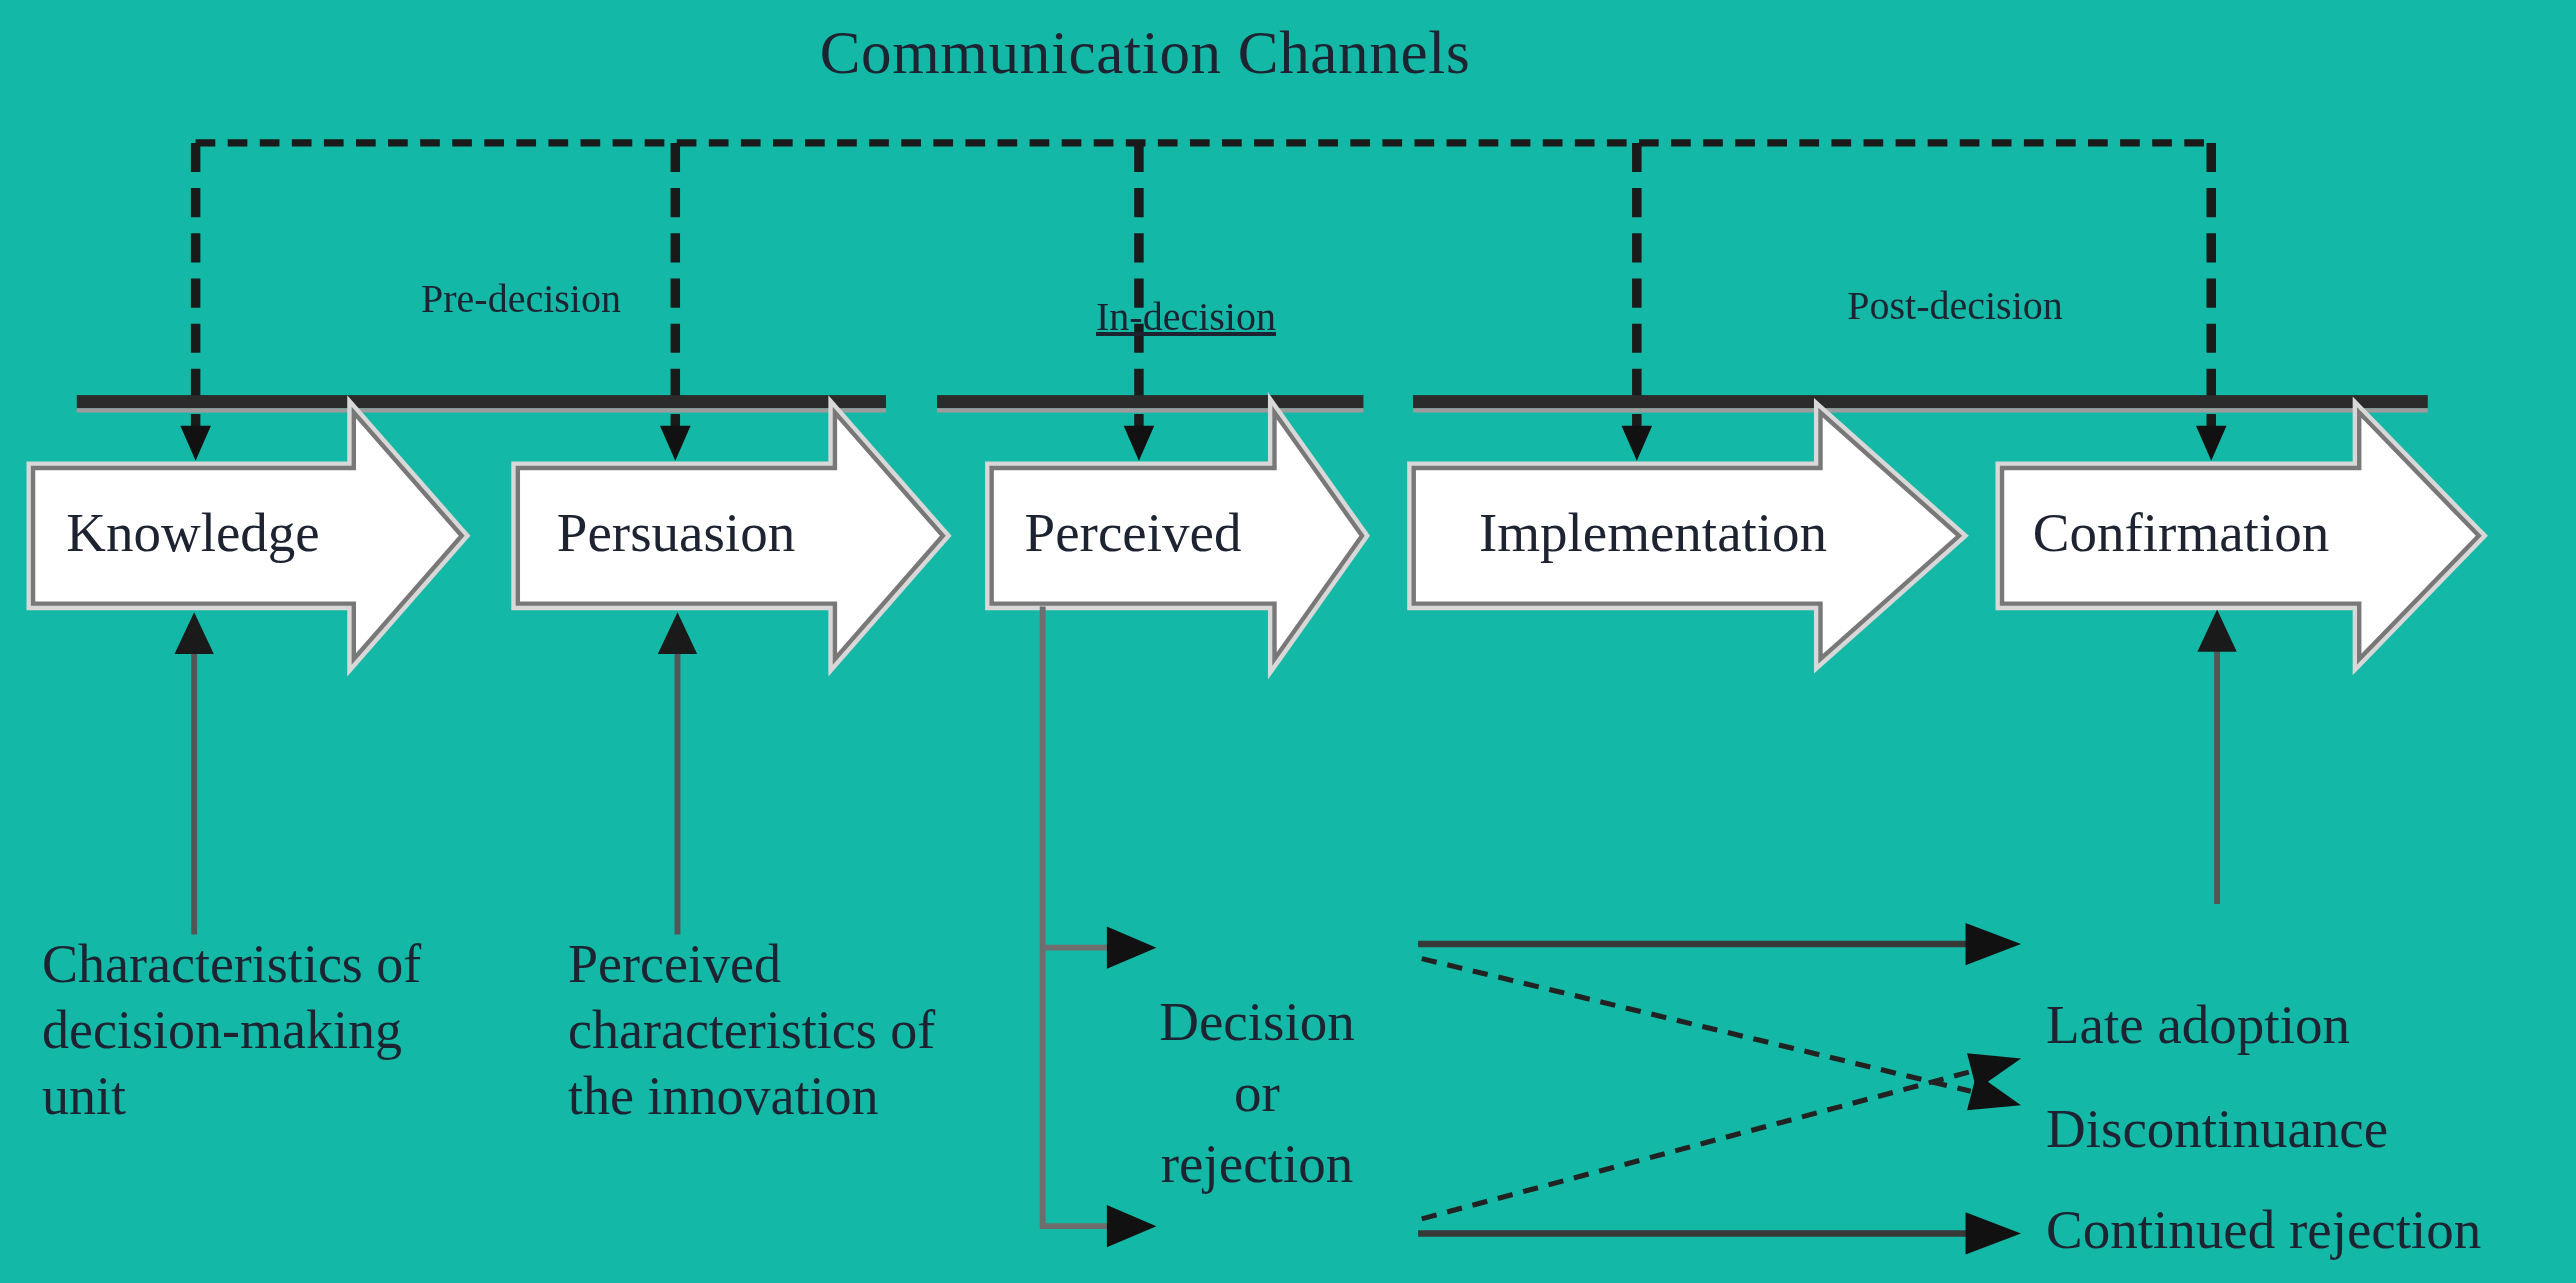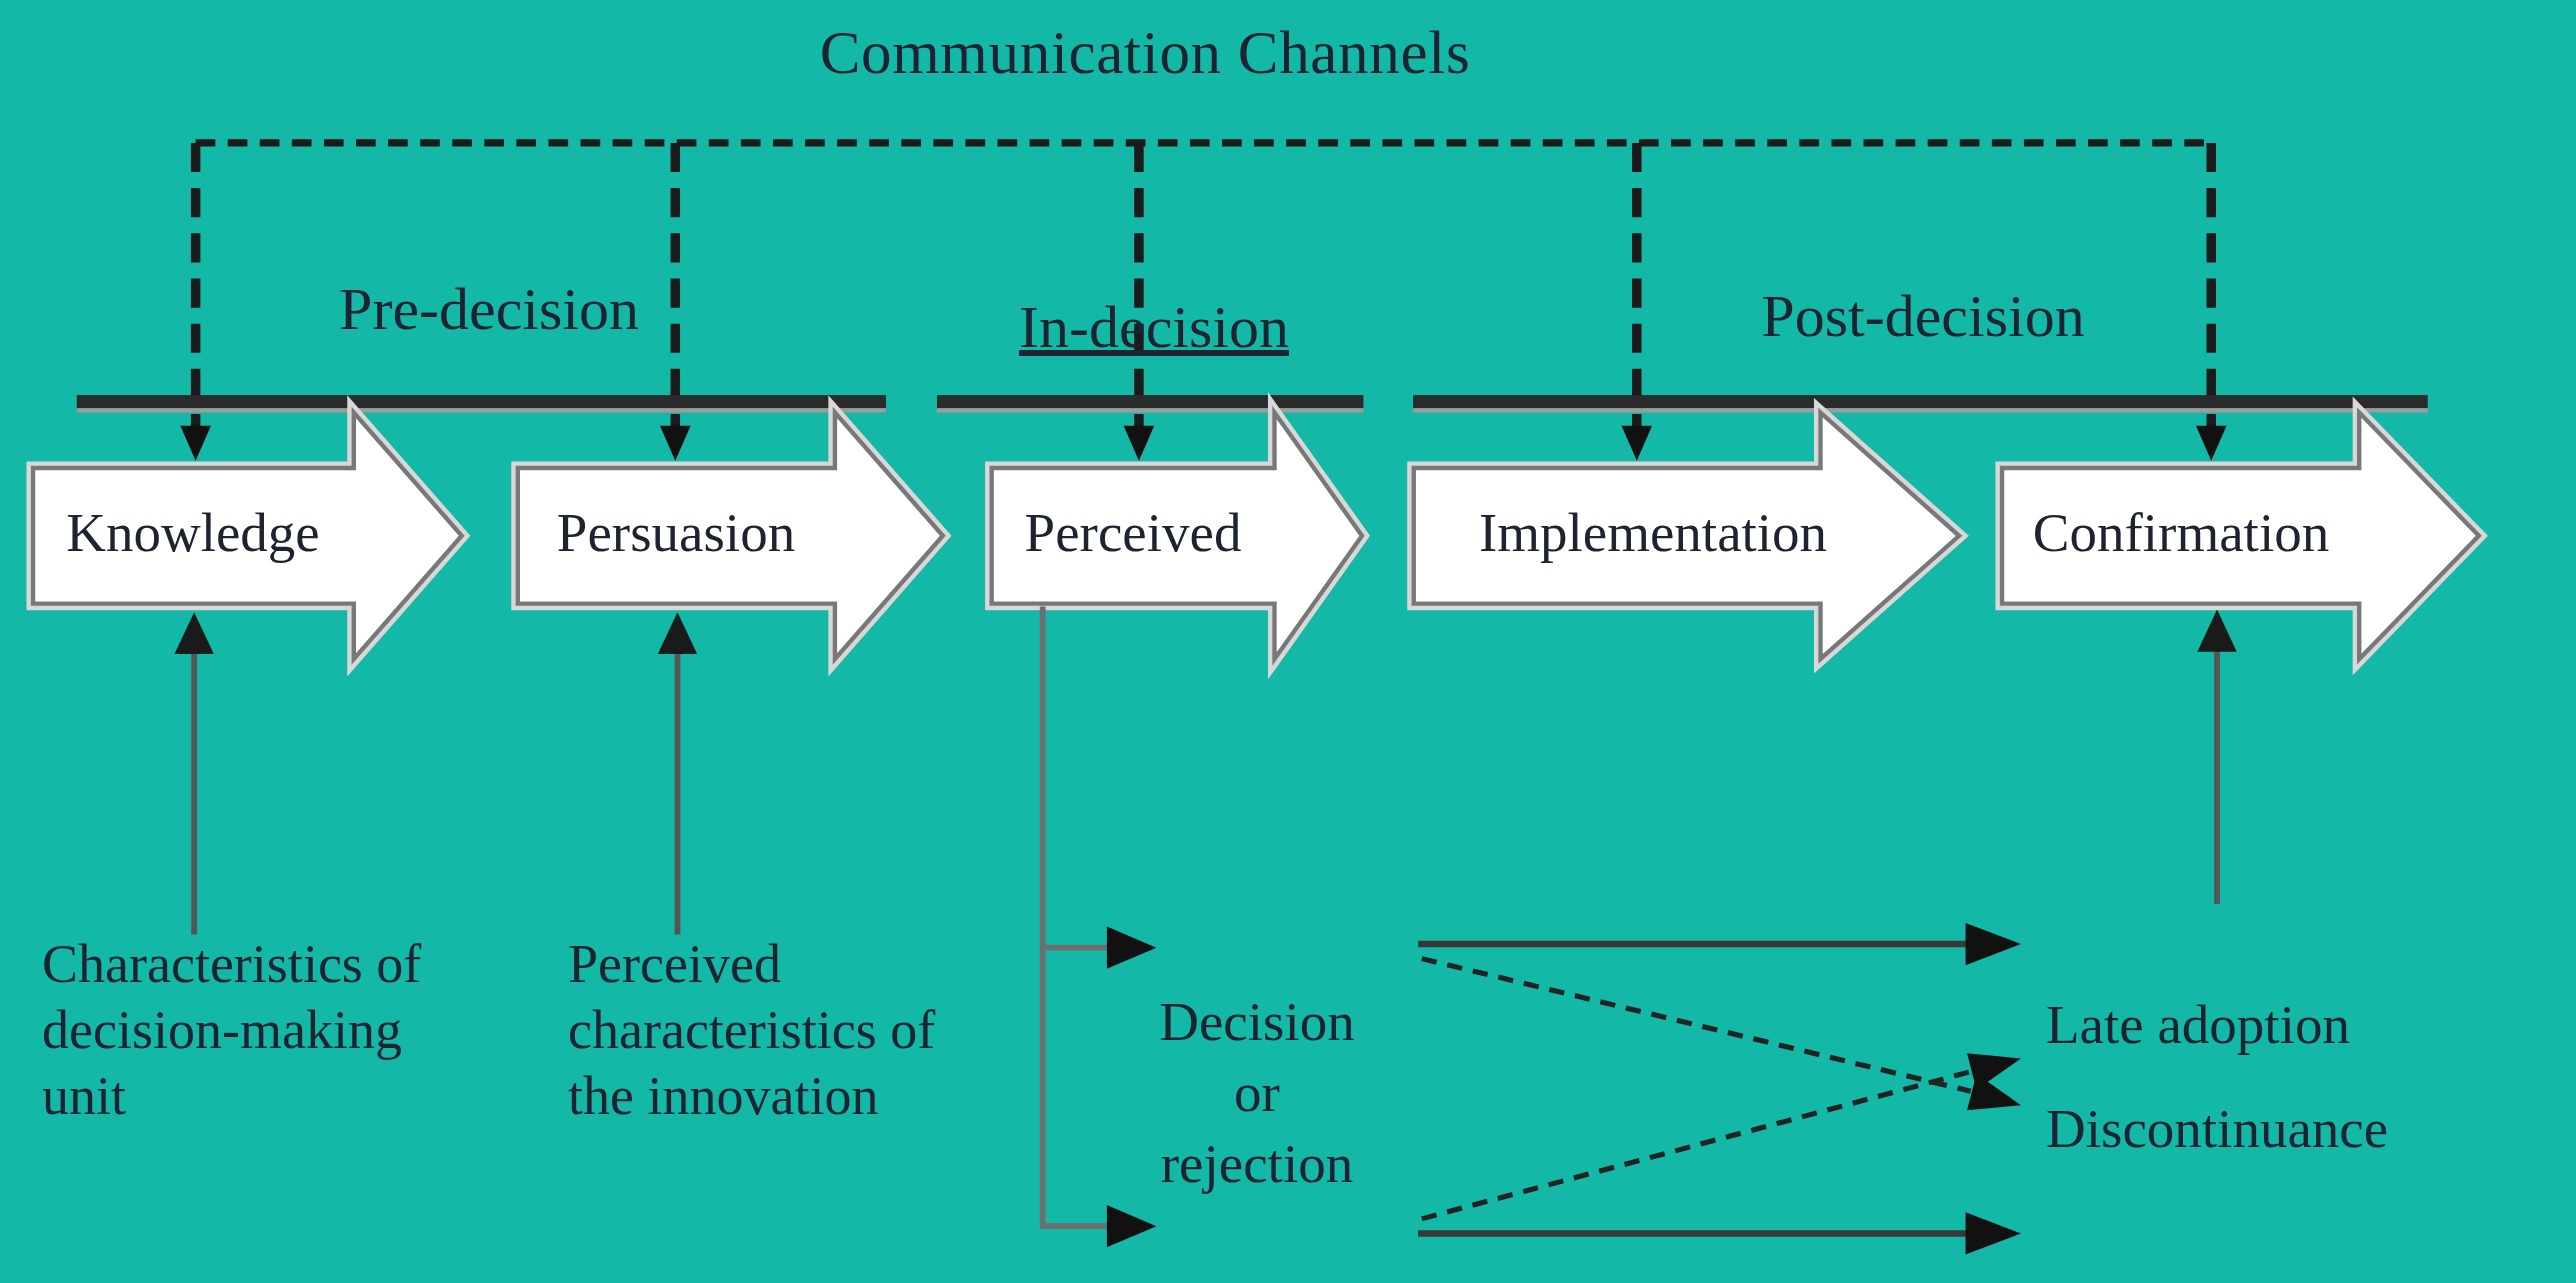--- a/index.html
+++ b/index.html
@@ -18,21 +18,21 @@
     width: 2576px; height: 1283px;
   }
   .txt {
     position: absolute;
     white-space: nowrap;
     color: #1d2330;
     line-height: 1.0;
   }
   .center { transform: translateX(-50%); text-align: center; }
   .title { font-size: 61px; letter-spacing: 0.7px; }
-  .phase { font-size: 60px; }
+  .phase { font-size: 40px; margin-left: 32px; }
   .stage { font-size: 55px; }
   .block3 { font-size: 54px; line-height: 66px; }
   .adopt { font-size: 55px; line-height: 71px; }
   .outcome { font-size: 55px; }
 </style>
 </head>
 <body>
 
 <div class="canvas">
 
@@ -133,15 +133,16 @@
   </div>
 
   <div class="txt adopt center" style="left:1257px; top:986px;">
     <div>Decision</div>
     <div>or</div>
     <div>rejection</div>
   </div>
 
   <div class="txt outcome" style="left:2046px; top:997px;">Late adoption</div>
   <div class="txt outcome" style="left:2046px; top:1101px;">Discontinuance</div>
+  <div class="txt outcome" style="left:2046px; top:1202px;">Continued rejection</div>
 
 </div>
 
 
 </body></html>

